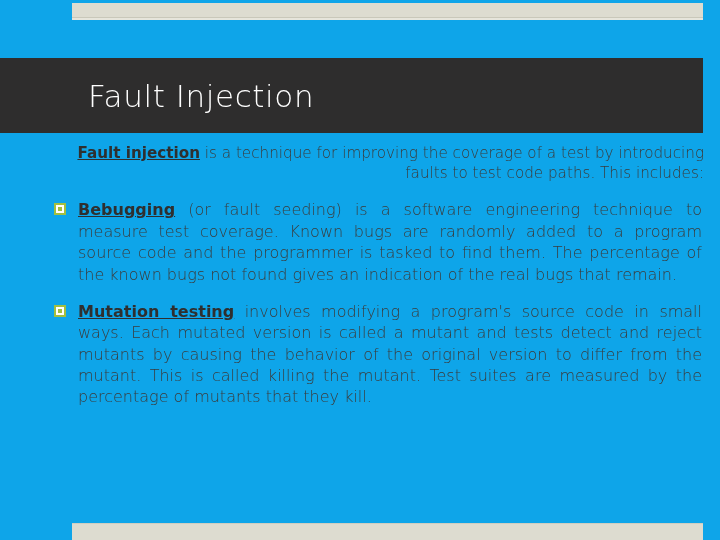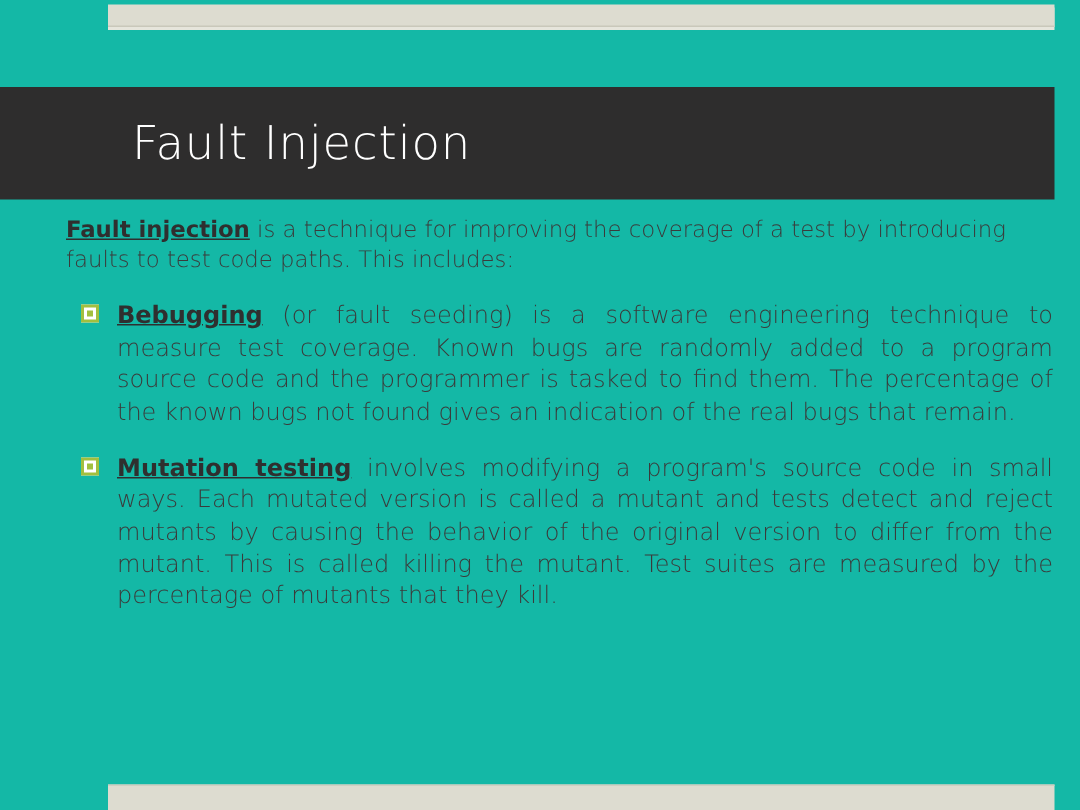--- a/index.html
+++ b/index.html
@@ -12,21 +12,21 @@
     background: #ffffff;
     font-family: "Liberation Sans", sans-serif;
     overflow: hidden;
     position: relative;
   }
 
   .slide {
     position: relative;
     width: 720px;
     height: 540px;
-    background: #14b8a6;
+    background: #0ea5e9;
   }
 
   
   .deco-bar {
     position: absolute;
     left: 72px;
     width: 631px;
     background: #dddcd0;
   }
   .deco-bar.top {
@@ -70,21 +70,21 @@
     width: 720px;
   }
 
   .intro {
     margin: 0 16px 0 44px;
     font-family: "DejaVu Sans", sans-serif;
     font-size: 15.2px;
     line-height: 1.33;
     color: #3b3b3b;
     font-weight: 300;
-    text-align: left;
+    text-align: right;
   }
   .lead {
     font-weight: bold;
     text-decoration: underline;
     color: #2f2f2f;
   }
 
   .bullet-list {
     margin: 0;
     padding: 0;

